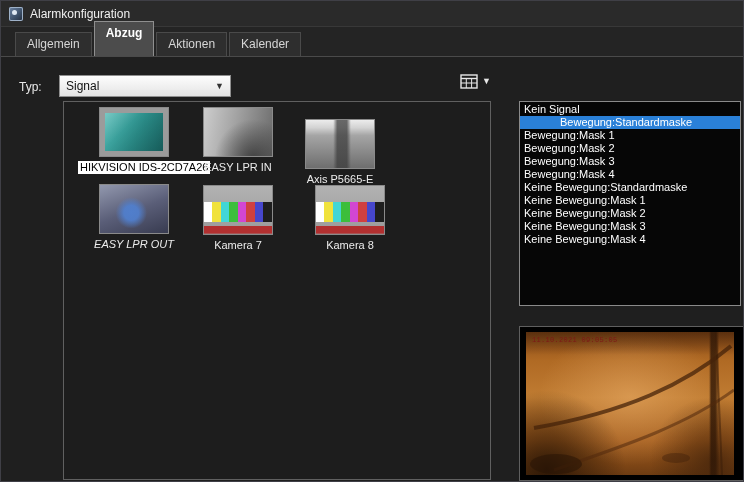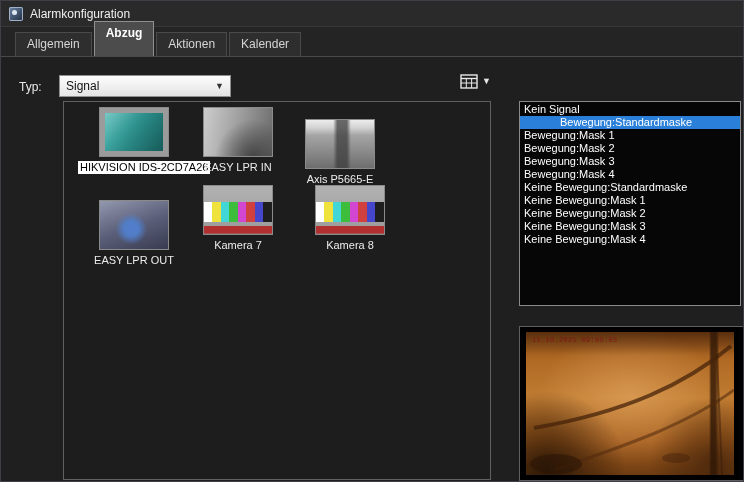--- a/index.html
+++ b/index.html
@@ -190,21 +190,21 @@
     <div class="tile" style="left:118px; top:5px;">
       <div class="thumb v-road"></div>
       <span class="cam-label">EASY LPR IN</span>
     </div>
 
     <div class="tile" style="left:220px; top:5px;margin-top:12px;">
       <div class="thumb v-axis"></div>
       <span class="cam-label">Axis P5665-E</span>
     </div>
 
-    <div class="tile" style="left:14px; top:98px;">
+    <div class="tile" style="left:14px; top:82px;font-style:italic;">
       <div class="thumb v-car"></div>
       <span class="cam-label">EASY LPR OUT</span>
     </div>
 
     <div class="tile" style="left:118px; top:83px;">
       <div class="thumb v-test"></div>
       <span class="cam-label">Kamera 7</span>
     </div>
 
     <div class="tile" style="left:230px; top:83px;">

